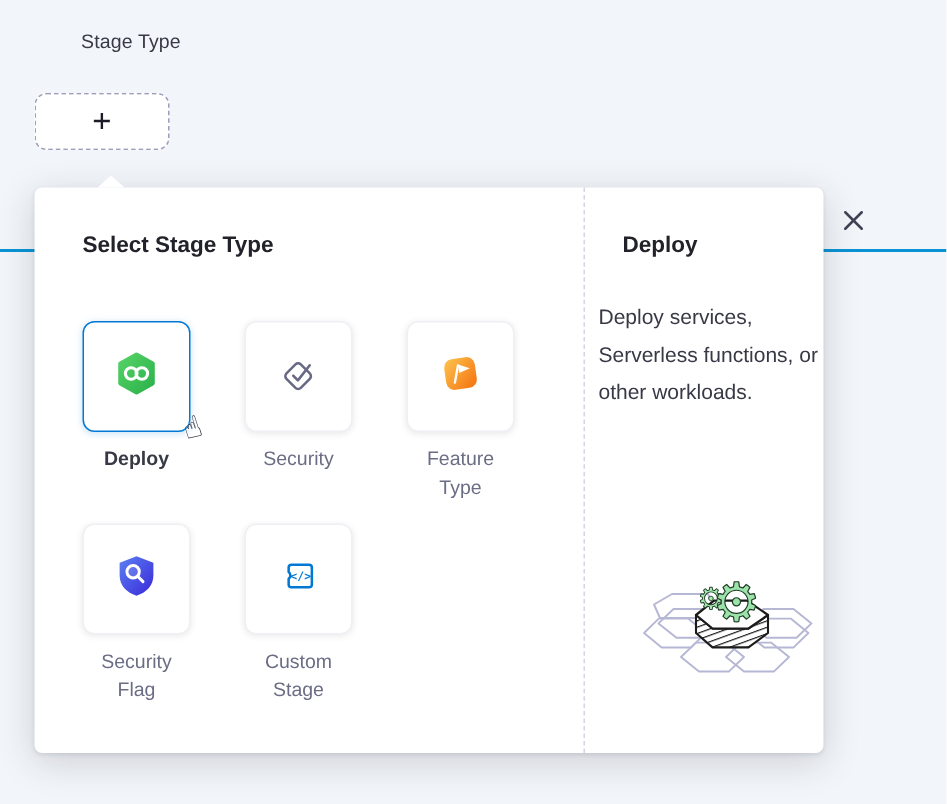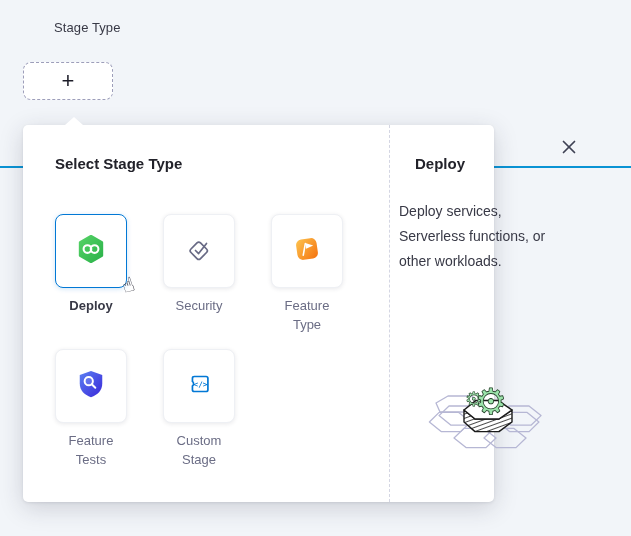--- a/index.html
+++ b/index.html
@@ -25,21 +25,21 @@
     margin-left:32px;
   }
   .add-stage-btn {
     position:absolute; left:23px; top:62px; width:90px; height:38px;
     background:#ffffff; border:1.5px dashed #9d9eba; border-radius:8px;
     display:flex; align-items:center; justify-content:center;
     font-size:22px; font-weight:400; color:#1c1c28; line-height:1;
     cursor:pointer; z-index:2;
   }
   .popover {
-    position:absolute; left:23px; top:125px; width:471px; height:377px;
+    position:absolute; left:23px; top:125px; width:526px; height:377px;
     background:#ffffff; border-radius:5px;
     box-shadow:0 6px 24px rgba(40,41,61,.18), 0 1px 3px rgba(40,41,61,.10);
     z-index:3;
   }
   .popover::before {
     content:""; position:absolute; top:-8px; left:42px;
     border-left:9px solid transparent; border-right:9px solid transparent;
     border-bottom:8px solid #ffffff;
   }
   .divider {
@@ -181,21 +181,21 @@
                   <stop offset="0" stop-color="#5b80f2"></stop>
                     <stop offset="1" stop-color="#3a28d9"></stop>
                 </linearGradient>
               </defs>
               <path d="M16 3 L28 7.5 V16.5 C28 24 23 28.8 16 31 C9 28.8 4 24 4 16.5 V7.5 Z" fill="url(#gIndigo)"></path>
               <circle cx="13.6" cy="14" r="4.4" fill="rgba(255,255,255,.12)" stroke="#ffffff" stroke-width="2.1"></circle>
               <line x1="16.8" y1="17.2" x2="20.6" y2="21" stroke="#ffffff" stroke-width="2.1" stroke-linecap="round"></line>
             </svg>
           </span>
         </div>
-        <div class="card-label">Feature Tests</div>
+        <div class="card-label">Security Flag</div>
       </div>
 
       <div class="card-cell">
         <div class="card">
           <span class="icon">
             <svg width="30" height="30" viewBox="0 0 32 32">
               <path d="M11 8 H23.5 Q25.5 8 25.5 10 V22 Q25.5 24 23.5 24 H11
                        Q9 24 9 22 V18 A3 3 0 0 0 9 13.2 V10 Q9 8 11 8 Z" fill="none" stroke="#0278d5" stroke-width="1.8" stroke-linejoin="round"></path>
               <text x="17.6" y="19" text-anchor="middle" font-size="8.2" font-weight="bold" fill="#0278d5" font-family="DejaVu Sans Mono, monospace">&lt;/&gt;</text>
             </svg>

